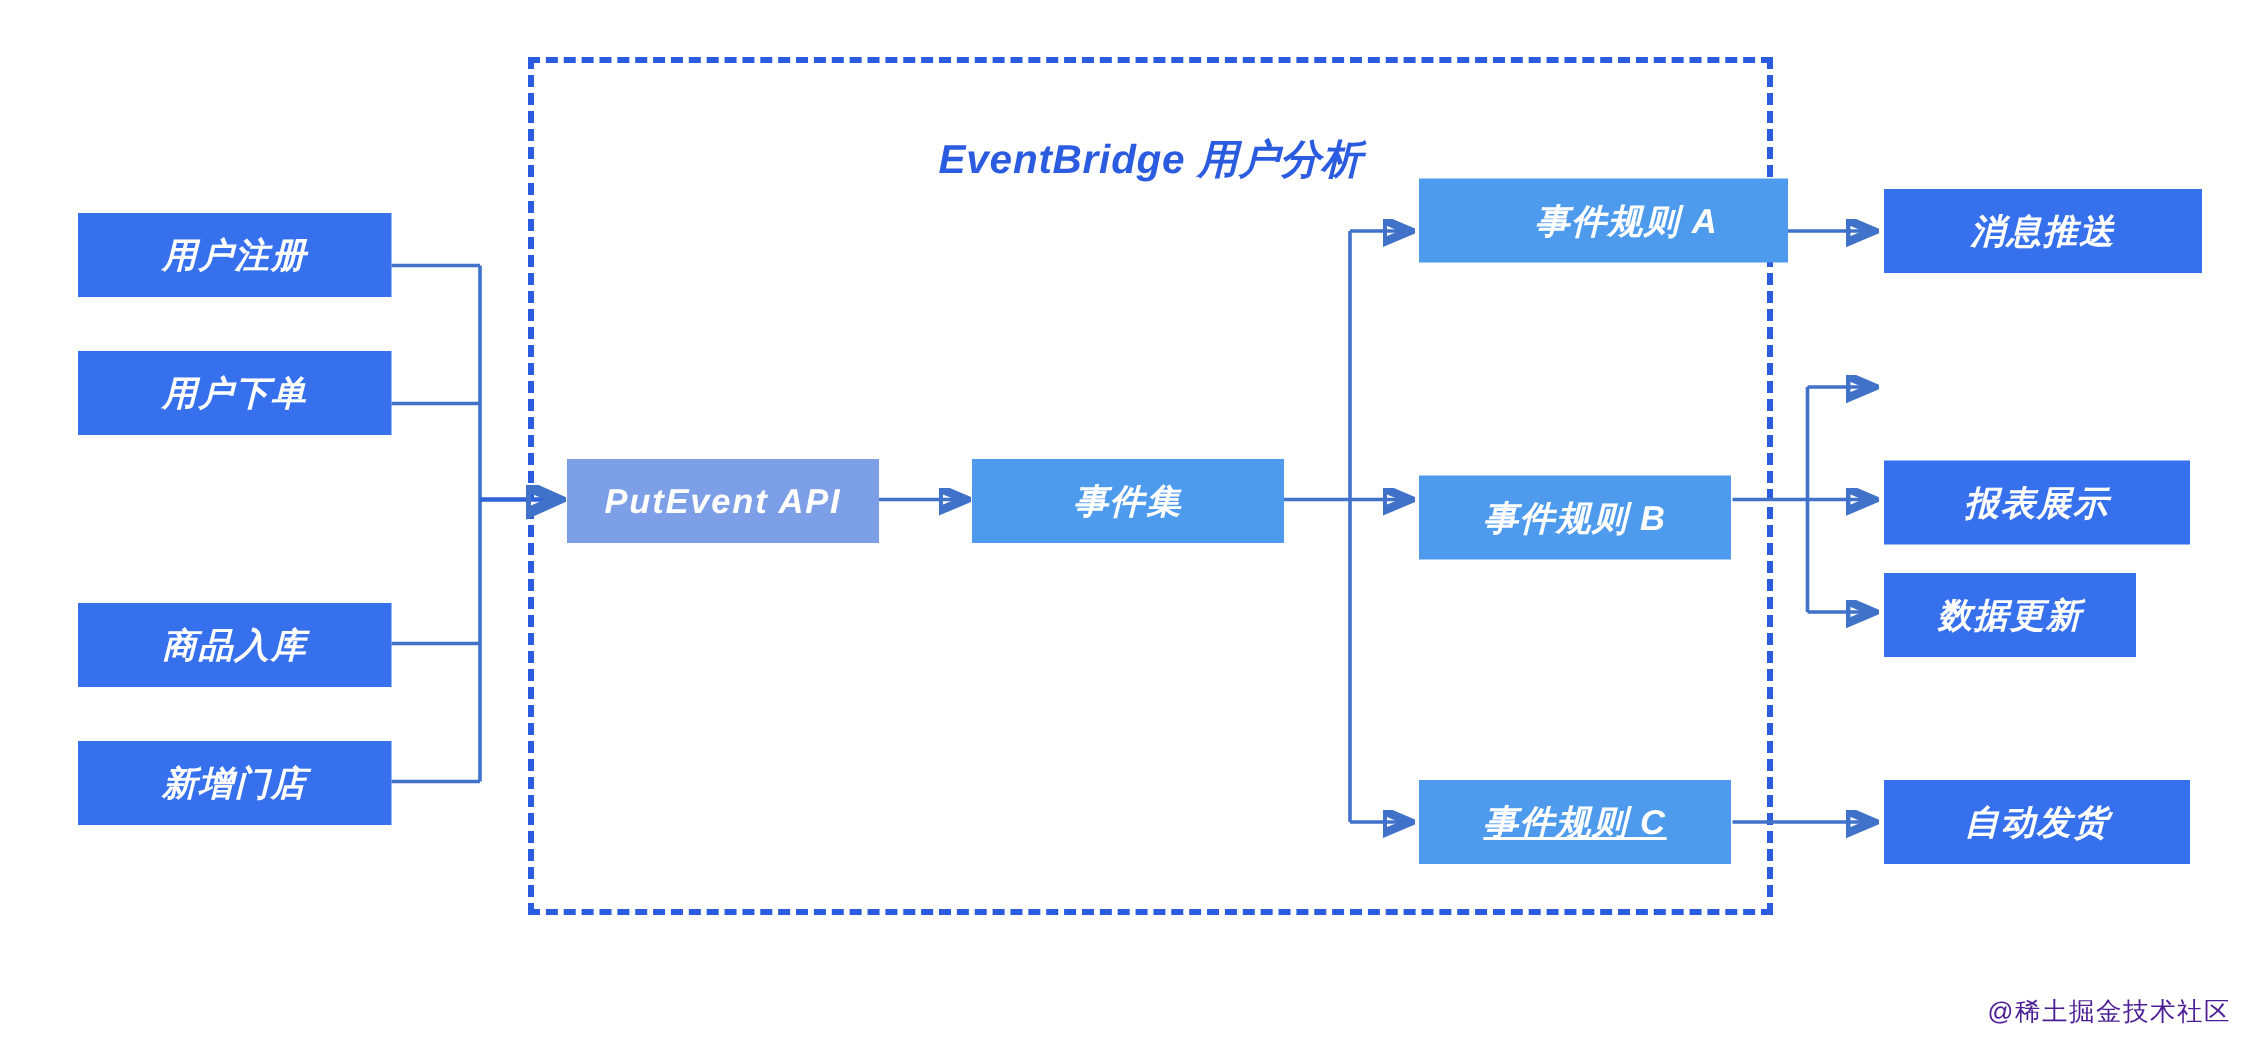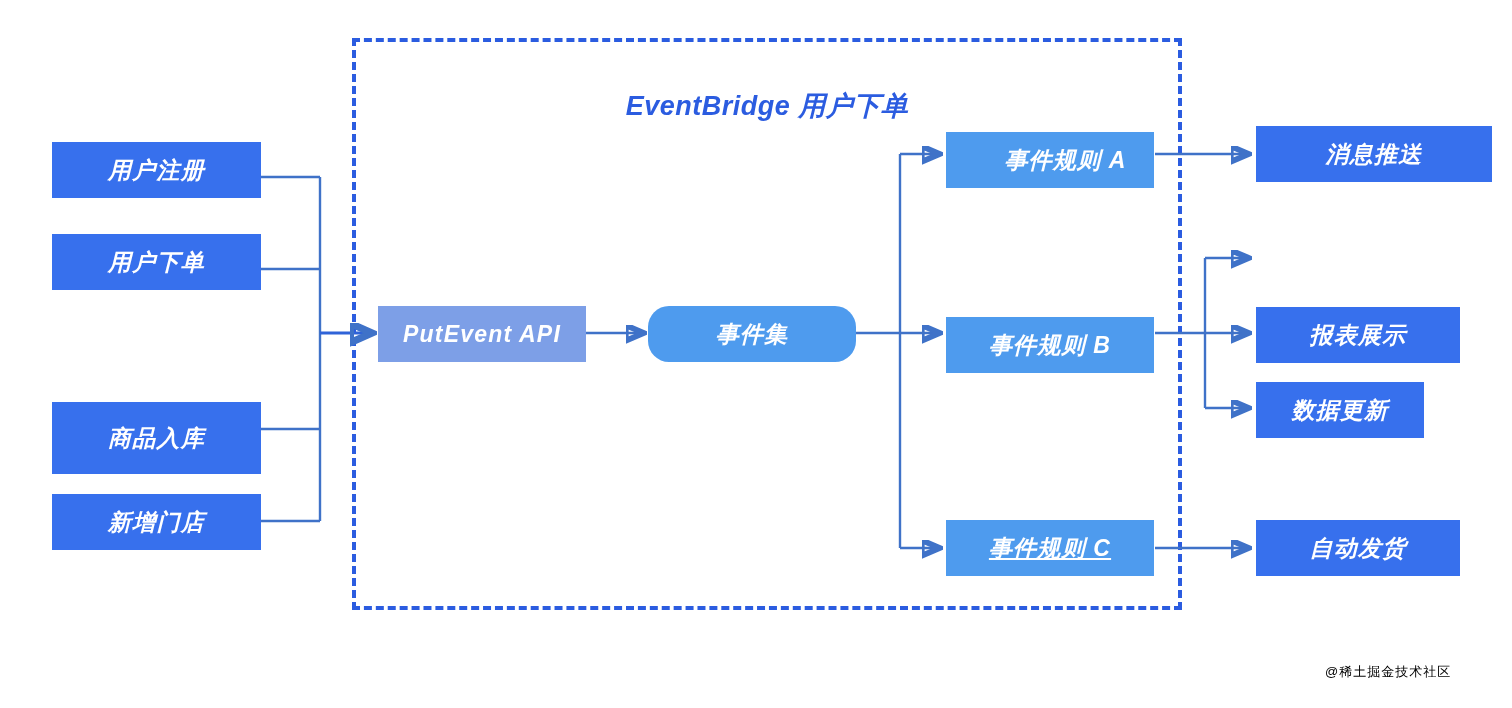--- a/index.html
+++ b/index.html
@@ -68,36 +68,36 @@
     fill: none;
   }
   #wires .thick {
     stroke: #2f63d8;
     stroke-width: 3;
   }
 
   
   .watermark {
     position: absolute;
-    color: #000000;
-    font-size: 13px;
+    color: #4c1d95;
+    font-size: 17px;
     letter-spacing: 1px;
     white-space: nowrap;
     font-style: normal;
     font-weight: normal;
   }
 </style>
 </head>
 <body>
 
 <div id="canvas">
 
   <div class="bus-frame" style="left:352px; top:38px; width:830px; height:572px;"></div>
 
-  <div class="bus-title" style="left:552px; top:88px; width:430px;">EventBridge 用户下单</div>
+  <div class="bus-title" style="left:552px; top:88px; width:430px;">EventBridge 用户分析</div>
 
   <svg id="wires" viewBox="0 0 1512 708" xmlns="http://www.w3.org/2000/svg">
     <defs>
       <marker id="arw" markerWidth="9" markerHeight="9" refX="7.6" refY="3.2" orient="auto" markerUnits="strokeWidth">
         <path d="M0,0 L7.6,3.2 L0,6.4 z" fill="#3f72c8" stroke="none"></path>
       </marker>
       <marker id="arwT" markerWidth="9" markerHeight="9" refX="7.2" refY="3.2" orient="auto" markerUnits="strokeWidth">
         <path d="M0,0 L7.2,3.2 L0,6.4 z" fill="#2f63d8" stroke="none"></path>
       </marker>
     </defs>
@@ -125,35 +125,35 @@
     <path d="M1205,333 H1249" marker-end="url(#arw)"></path>
     <path d="M1205,408 H1249" marker-end="url(#arw)"></path>
 
     <path d="M1155,548 H1249" marker-end="url(#arw)"></path>
   </svg>
 
   <div class="node dark" style="left:52px; top:142px; width:209px; height:56px;">用户注册</div>
 
   <div class="node dark" style="left:52px; top:234px; width:209px; height:56px;">用户下单</div>
 
-  <div class="node dark" style="left:52px; top:402px; width:209px; height:72px;">商品入库</div>
+  <div class="node dark" style="left:52px; top:402px; width:209px; height:56px;">商品入库</div>
 
   <div class="node light" style="left:378px; top:306px; width:208px; height:56px;">PutEvent API</div>
 
   <div class="node dark" style="left:52px; top:494px; width:209px; height:56px;">新增门店</div>
 
-  <div class="node mid" style="left:648px; top:306px; width:208px; height:56px;border-radius:21px;">事件集</div>
+  <div class="node mid" style="left:648px; top:306px; width:208px; height:56px;">事件集</div>
 
-  <div class="node mid" style="left:946px; top:132px; width:208px; height:56px;padding-left:31px;">事件规则 A</div>
+  <div class="node mid" style="left:946px; top:119px; width:246px; height:56px;padding-left:31px;">事件规则 A</div>
 
   <div class="node mid" style="left:946px; top:305px; width:208px; height:56px;margin-top:12px;">事件规则 B</div>
 
   <div class="node mid" style="left:946px; top:520px; width:208px; height:56px;text-decoration:underline;">事件规则 C</div>
 
-  <div class="node dark" style="left:1256px; top:126px; width:236px; height:56px;">消息推送</div>
+  <div class="node dark" style="left:1256px; top:126px; width:212px; height:56px;">消息推送</div>
 
 
   <div class="node dark" style="left:1256px; top:307px; width:204px; height:56px;">报表展示</div>
 
   <div class="node dark" style="left:1256px; top:382px; width:168px; height:56px;">数据更新</div>
 
   <div class="node dark" style="left:1256px; top:520px; width:204px; height:56px;text-align:right;">自动发货</div>
 
   <div class="watermark" style="left:1325px; top:663px;">@稀土掘金技术社区</div>
 

